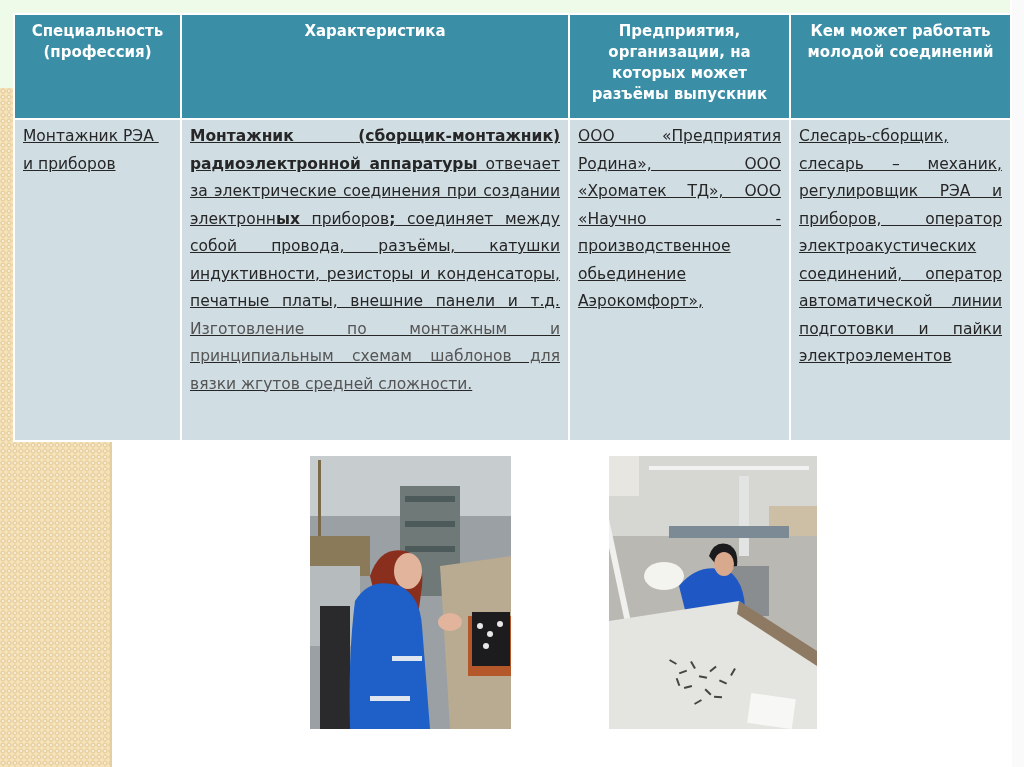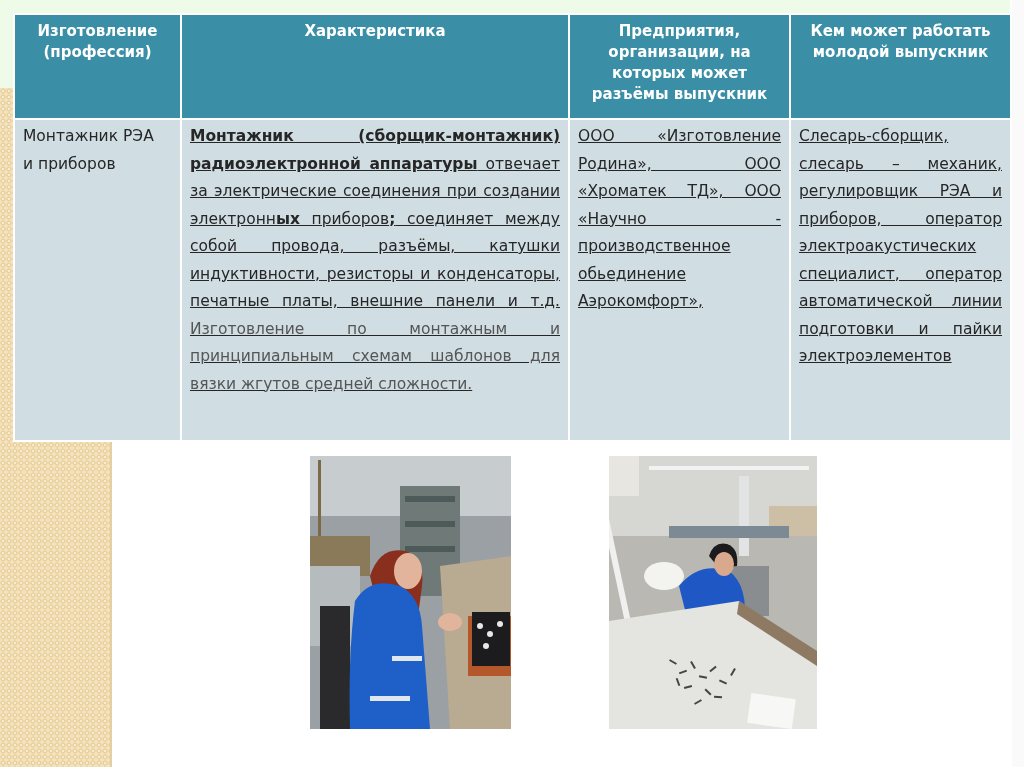--- a/index.html
+++ b/index.html
@@ -36,21 +36,21 @@
     }
     table.main-table th {
       background: #3a8ea6; color: #ffffff; font-weight: bold; font-size: 15px;
       line-height: 21px; text-align: center; padding: 6px 8px; height: 105px;
     }
     table.main-table td {
       background: #d0dde3; color: #262626; font-size: 15.5px; line-height: 27.5px;
       padding: 3px 8px 4px 8px; height: 322px;
     }
     .justify { text-align: justify; text-align-last: left; text-decoration: underline; }
-    .cell-spec { padding-left: 8px; }
+    .cell-spec { padding-left: 8px; text-decoration: underline; }
     .b { font-weight: bold; }
     .g { color: #555555; }
 
     .photo {
       position: absolute; overflow: hidden;
     }
     .photo1 { left: 310px; top: 456px; width: 201px; height: 273px; background: #8a8f95; }
     .photo2 { left: 609px; top: 456px; width: 208px; height: 273px; background: #c9c6bf; }
   </style>
 </head>
@@ -63,37 +63,37 @@
 
 <table class="main-table">
   <colgroup>
     <col style="width:167px">
     <col style="width:388px">
     <col style="width:221px">
     <col style="width:221px">
   </colgroup>
   <thead>
     <tr>
-      <th>Изготовление (профессия)</th>
+      <th>Специальность (профессия)</th>
       <th>Характеристика</th>
       <th>Предприятия, организации, на которых может разъёмы выпускник</th>
-      <th>Кем может работать молодой выпускник</th>
+      <th>Кем может работать молодой соединений</th>
     </tr>
   </thead>
   <tbody>
     <tr>
       <td class="cell-spec">
         <span style="white-space:pre-line">Монтажник РЭА&nbsp; и приборов</span>
       </td>
       <td class="justify"><span class="b">Монтажник (сборщик-монтажник) радиоэлектронной аппаратуры</span><span> отвечает за электрические соединения при создании электронн</span><span class="b">ых</span><span> приборов</span><span class="b">;</span><span> соединяет между собой провода, разъёмы, катушки индуктивности, резисторы и конденсаторы, печатные платы, внешние панели и т.д.</span><span class="g"> Изготовление по монтажным и принципиальным схемам шаблонов для вязки жгутов средней сложности.</span></td>
       <td class="justify">
-        <span>ООО «Изготовление Родина», ООО «Хроматек ТД», ООО «Научно - производственное обьединение Аэрокомфорт»,</span>
+        <span>ООО «Предприятия Родина», ООО «Хроматек ТД», ООО «Научно - производственное обьединение Аэрокомфорт»,</span>
       </td>
       <td class="justify">
-        <span>Слесарь-сборщик, слесарь – механик, регулировщик РЭА и приборов, оператор электроакустических специалист, оператор автоматической линии подготовки и пайки электроэлементов</span>
+        <span>Слесарь-сборщик, слесарь – механик, регулировщик РЭА и приборов, оператор электроакустических соединений, оператор автоматической линии подготовки и пайки электроэлементов</span>
       </td>
     </tr>
   </tbody>
 </table>
 
 <div class="photo photo1">
   <svg width="201" height="273" viewBox="0 0 201 273">
     <rect x="0" y="0" width="201" height="273" fill="#9aa0a3"></rect>
     <rect x="0" y="0" width="201" height="60" fill="#c7ccce"></rect>
     <rect x="8" y="4" width="3" height="100" fill="#7a6a4a"></rect>

